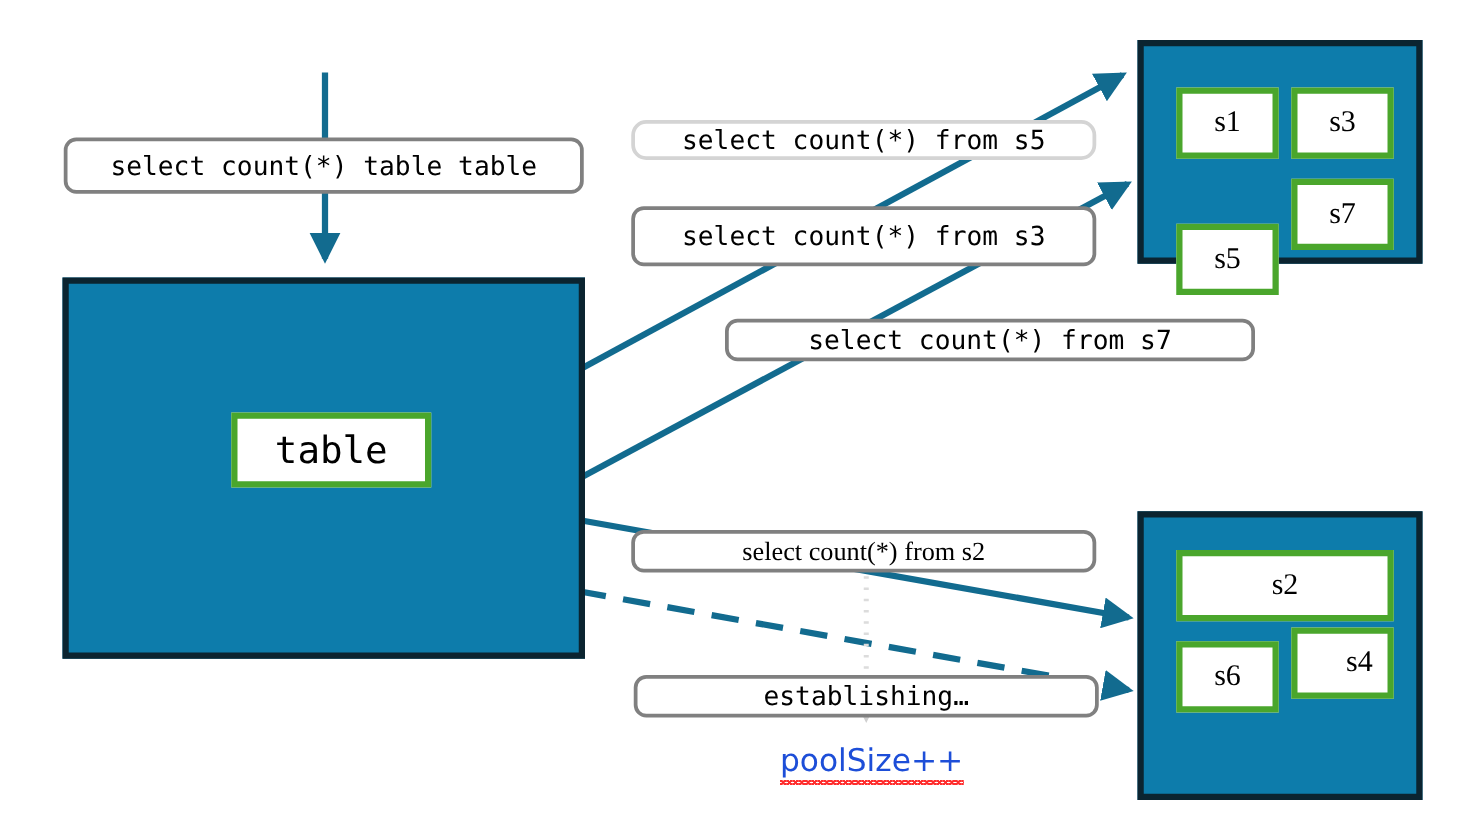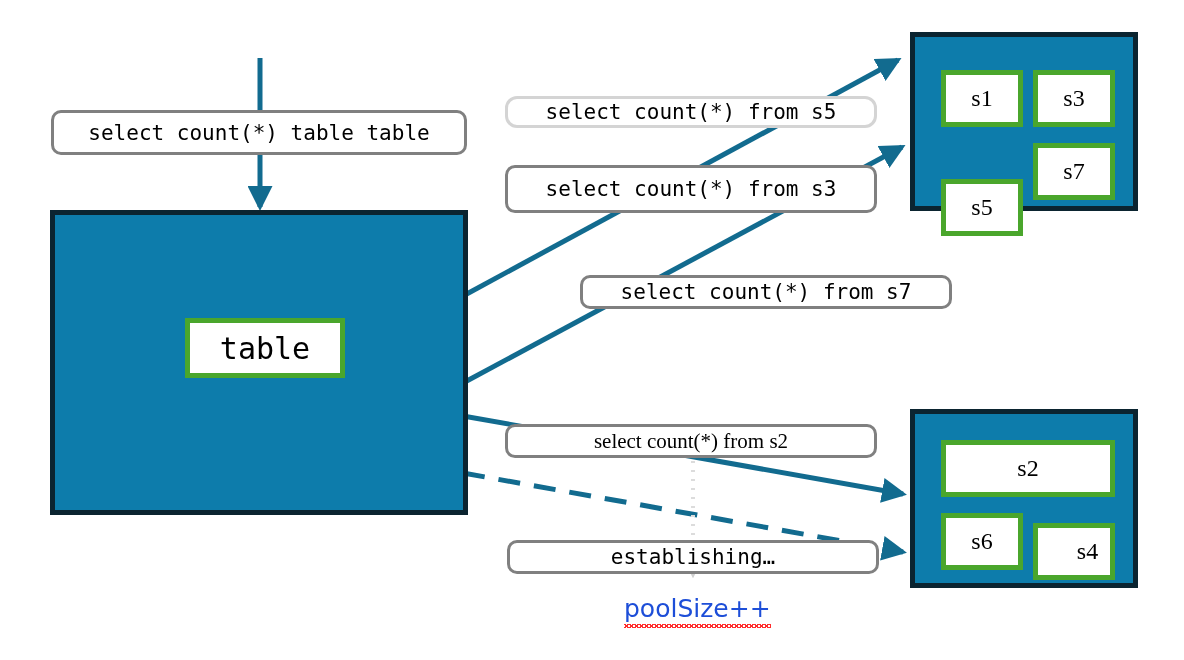--- a/index.html
+++ b/index.html
@@ -30,20 +30,21 @@
     position: absolute;
     background: #0d7cab;
     border: 5px solid #0b2430;
     box-sizing: border-box;
   }
   .table-box {
     position: absolute;
     background: #0d7cab;
     border: 5px solid #0b2430;
     box-sizing: border-box;
+    margin-top: 12px;
   }
 
   
   .cell {
     position: absolute;
     background: #ffffff;
     border: 5px solid #4aa62c;
     box-sizing: border-box;
     display: flex;
     align-items: center;
@@ -138,31 +139,31 @@
     <div class="cell mono" style="left:130px; top:103px; width:160px; height:60px;">table</div>
   </div>
 
   <div class="pool-box" style="left:910px; top:32px; width:228px; height:179px;">
     <div class="cell" style="left:26px; top:33px; width:82px; height:57px;">s1</div>
     <div class="cell" style="left:118px; top:33px; width:82px; height:57px;">s3</div>
     <div class="cell" style="left:26px; top:106px; width:82px; height:57px;margin-top:36px;">s5</div>
     <div class="cell" style="left:118px; top:106px; width:82px; height:57px;">s7</div>
   </div>
 
-  <div class="pool-box" style="left:910px; top:409px; width:228px; height:179px;">
+  <div class="pool-box" style="left:910px; top:409px; width:228px; height:231px;">
     <div class="cell" style="left:26px; top:26px; width:174px; height:57px;">s2</div>
     <div class="cell" style="left:26px; top:99px; width:82px; height:57px;">s6</div>
-    <div class="cell" style="left:118px; top:109px; width:82px; height:57px;padding-left:27px;">s4</div>
+    <div class="cell" style="left:118px; top:88px; width:82px; height:57px;padding-left:27px;">s4</div>
   </div>
 
   <div class="label-box light" style="left:505px; top:96px; width:372px; height:32px;">select count(*) from s5</div>
 
   <div class="label-box" style="left:505px; top:125px; width:372px; height:48px;margin-top:40px;">select count(*) from s3</div>
 
-  <div class="label-box" style="left:580px; top:255px; width:372px; height:34px;margin-top:20px;">select count(*) from s7</div>
+  <div class="label-box" style="left:580px; top:255px; width:424px; height:34px;">select count(*) from s7</div>
 
   <div class="label-box" style="left:505px; top:424px; width:372px; height:34px;font-family:Liberation Serif, serif;">select count(*) from s2</div>
 
   <div class="label-box" style="left:507px; top:540px; width:372px; height:34px;">establishing…</div>
 
   <div class="ghost-text" style="left:624px; top:594px;">
     <span class="squiggle">poolSize++</span>
   </div>
 
 </div>

